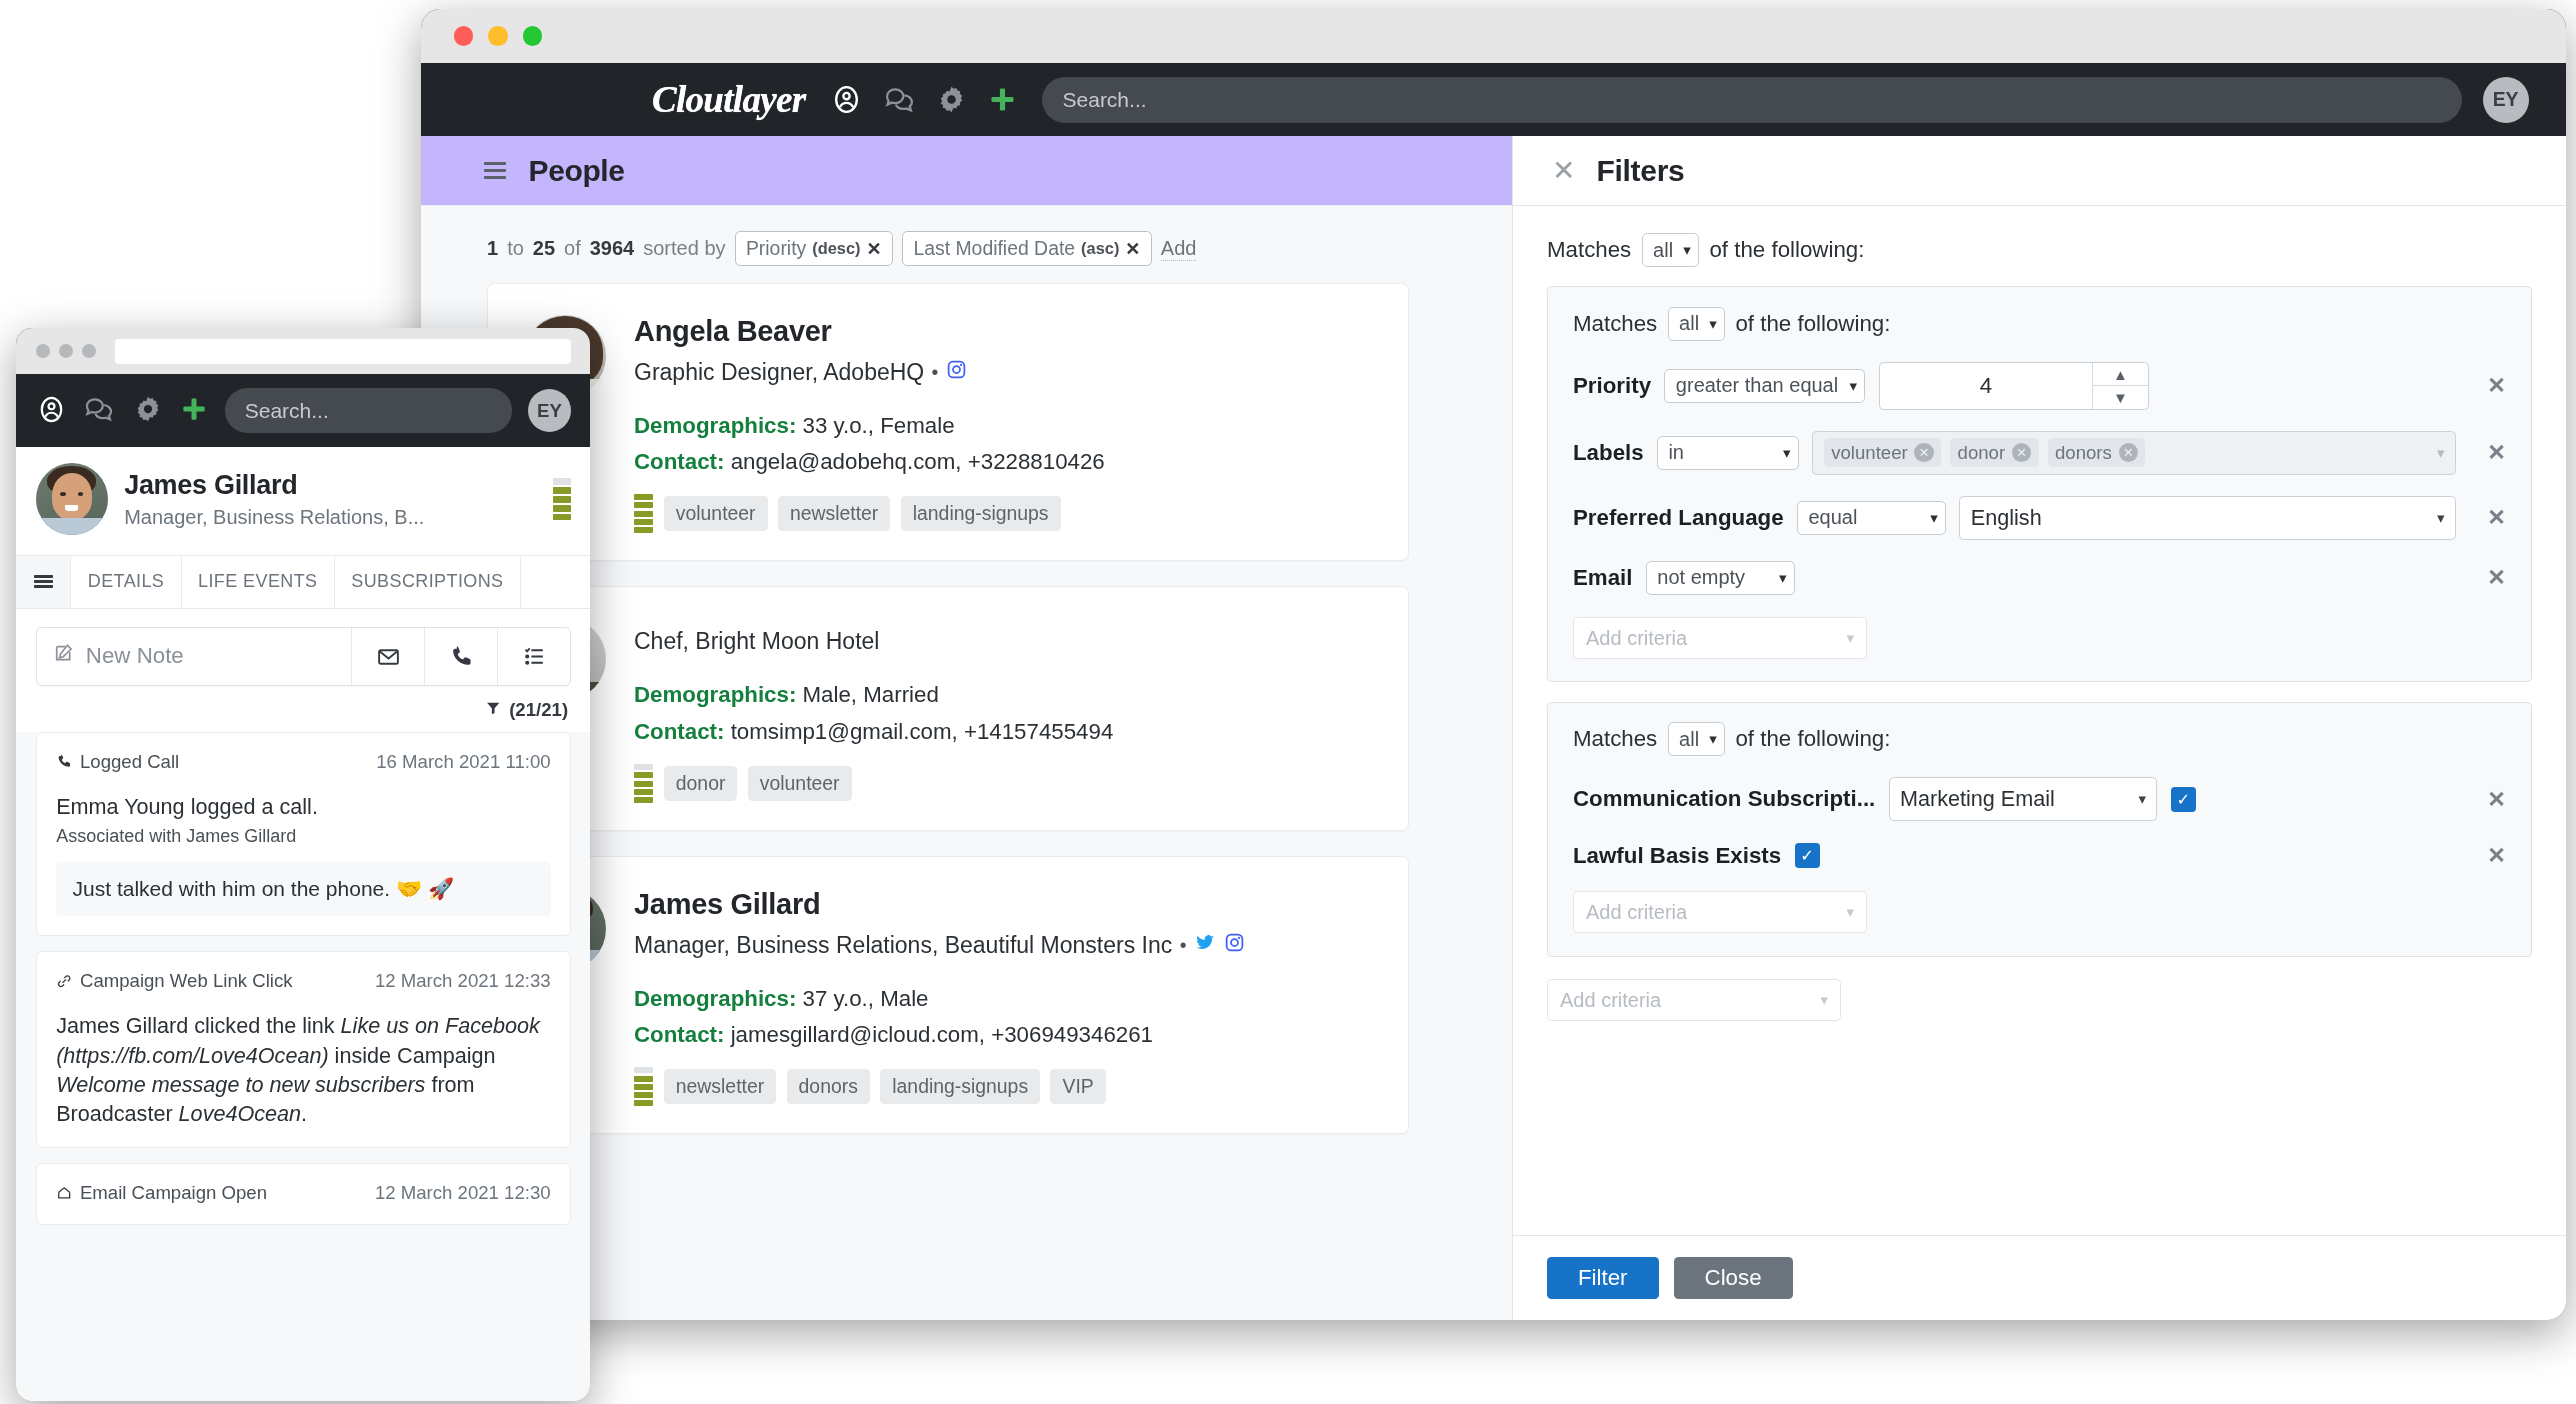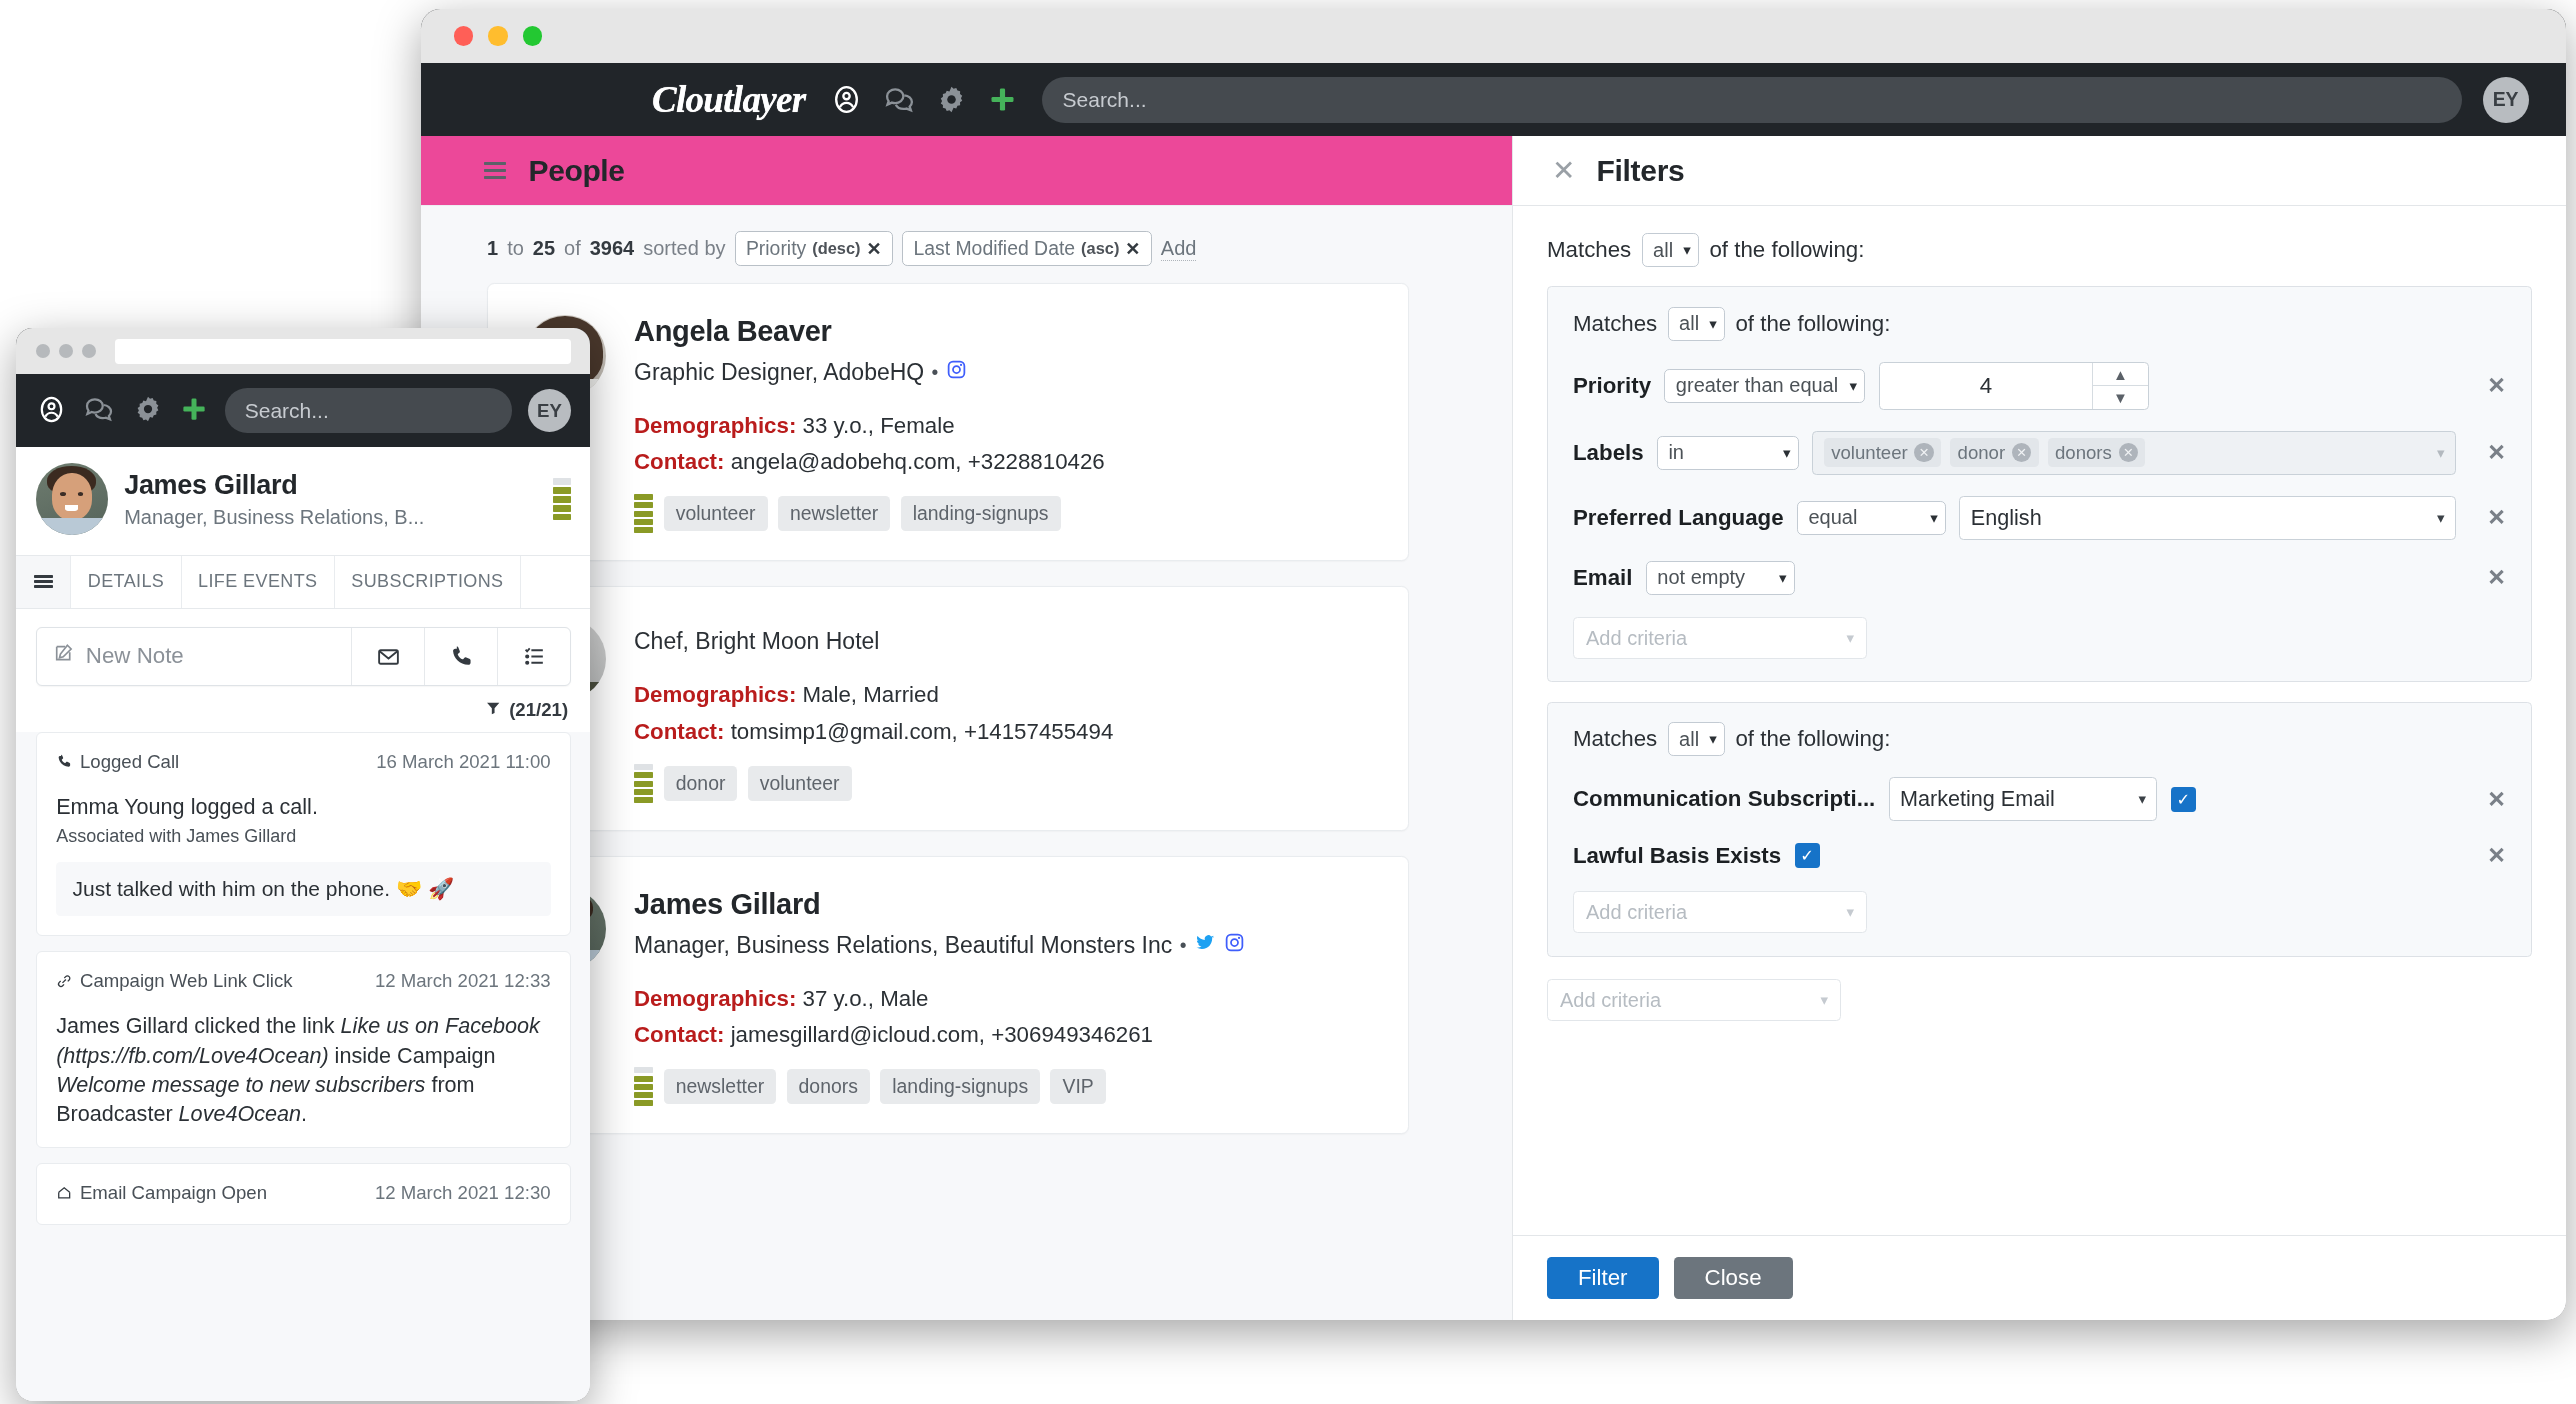--- a/index.html
+++ b/index.html
@@ -37,21 +37,21 @@
   }
   .avatar-ey{
     width:46px;height:46px;border-radius:50%;background:#b8bcc0;color:#3a3f44;
     display:flex;align-items:center;justify-content:center;font-size:19.4px;font-weight:600;
     margin-right:7.4px;
   }
 
   .content{display:flex;height:calc(100% - 54px - 73px);background:#ffffff;}
   
   .people-col{width:1091px;background:#f7f8fa;display:flex;flex-direction:column;overflow:hidden;}
-  .people-head{background:#ec4899;height:69px;display:flex;align-items:center;padding-left:63px;gap:22.3px;border-bottom:0.7px solid #eceef1;}
+  .people-head{background:#c4b5fd;height:69px;display:flex;align-items:center;padding-left:63px;gap:22.3px;border-bottom:0.7px solid #eceef1;}
   .hamb{display:flex;flex-direction:column;gap:3.7px;}
   .hamb i{display:block;width:22.3px;height:3px;background:#5b6168;border-radius:0.7px;}
   .people-title{font-size:30px;font-weight:700;color:#23272b;letter-spacing:-0.4px;}
 
   .sortrow{padding:25px 0 16.4px 66px;font-size:20px;color:#7a8088;display:flex;align-items:center;flex-wrap:wrap;gap:9px;}
   .sortrow b{color:#343a40;font-weight:700;}
   .chip-sort{
     border:1.5px solid #b9c0c7;border-radius:5.2px;padding:5.2px 10.4px;color:#6c757d;font-size:19.4px;
     display:inline-flex;align-items:center;gap:6px;background:#fff;
   }
@@ -63,21 +63,21 @@
     background:#fff;border:0.7px solid #e9ecef;border-radius:7.4px;
     margin:0 0 25px 66px;width:920px;padding:31px 0 27px 0;display:flex;
     box-shadow:0 0.7px 1.5px rgba(0,0,0,.03);
   }
   .card .pic{width:82px;height:82px;border-radius:50%;margin:0 28px 0 36px;flex:0 0 auto;overflow:hidden;position:relative;}
   .card .body{flex:1;}
   .p-name{font-size:29px;font-weight:700;color:#23272b;letter-spacing:-0.3px;line-height:1.15;}
   .p-role{font-size:23px;color:#2b3035;margin-top:10.4px;display:flex;align-items:center;gap:7.4px;flex-wrap:nowrap;}
   .p-sep{color:#495057;font-size:19.4px;}
   .p-demo{font-size:22.3px;color:#2b3035;margin-top:27px;}
-  .p-demo b,.p-contact b{font-weight:700;color:#b91c1c;}
+  .p-demo b,.p-contact b{font-weight:700;color:#15803d;}
   .p-contact{font-size:22.3px;color:#2b3035;margin-top:10.4px;}
   .tagrow{display:flex;align-items:center;gap:10.4px;margin-top:19.4px;}
   .prio{display:flex;flex-direction:column;gap:2.2px;width:19.4px;}
   .prio i{display:block;height:6px;background:#8a9a26;border-radius:0.7px;}
   .prio i.off{background:#dfe2e5;}
   .tag{background:#e8eaec;color:#5e646b;border-radius:4.5px;padding:6px 12px;font-size:19.4px;}
 
   
   .filters-col{flex:1;background:#fff;border-left:0.7px solid #e3e6e9;display:flex;flex-direction:column;}
   .filters-head{height:69px;display:flex;align-items:center;gap:21px;padding-left:39px;border-bottom:0.7px solid #e3e6e9;}

